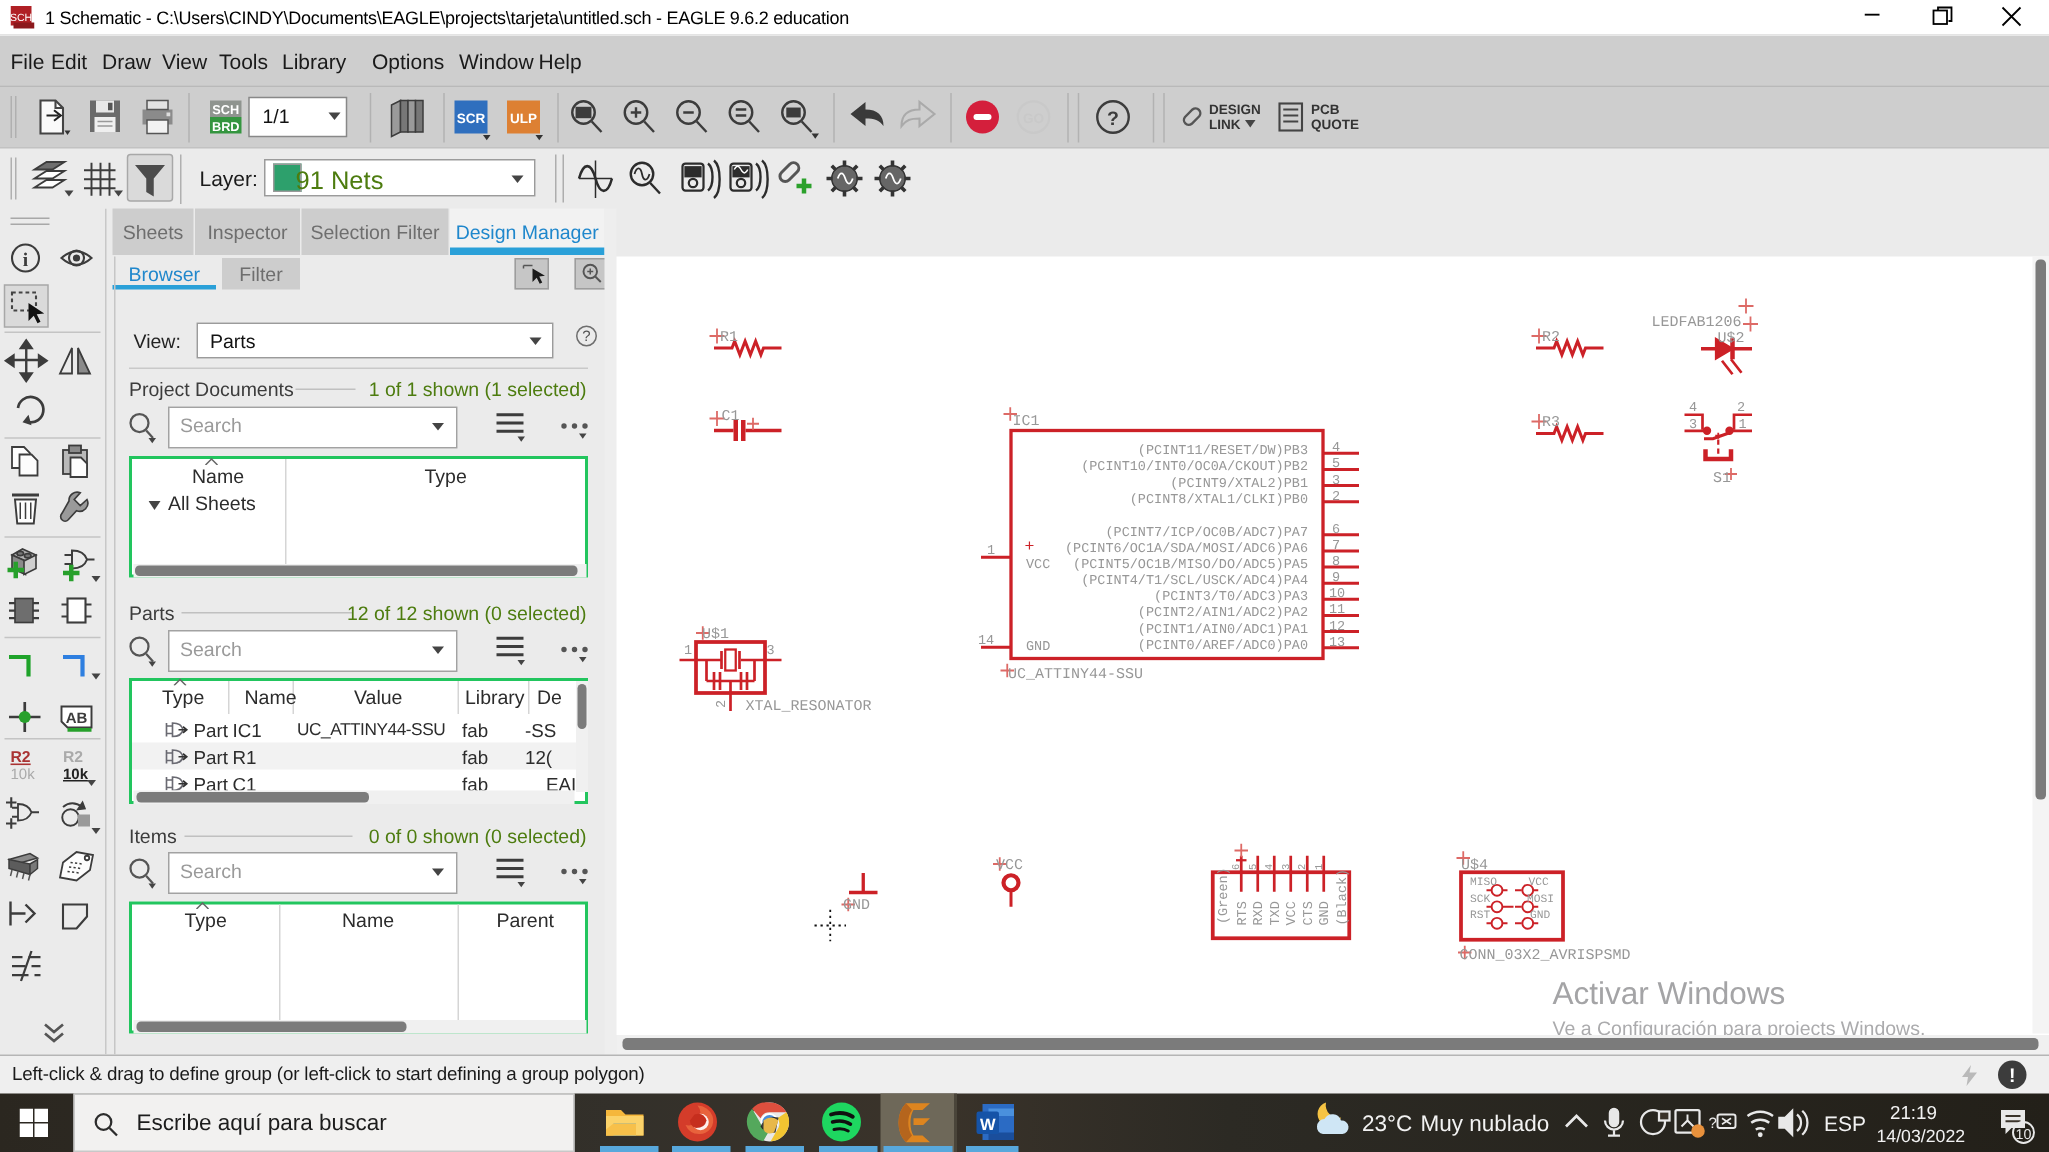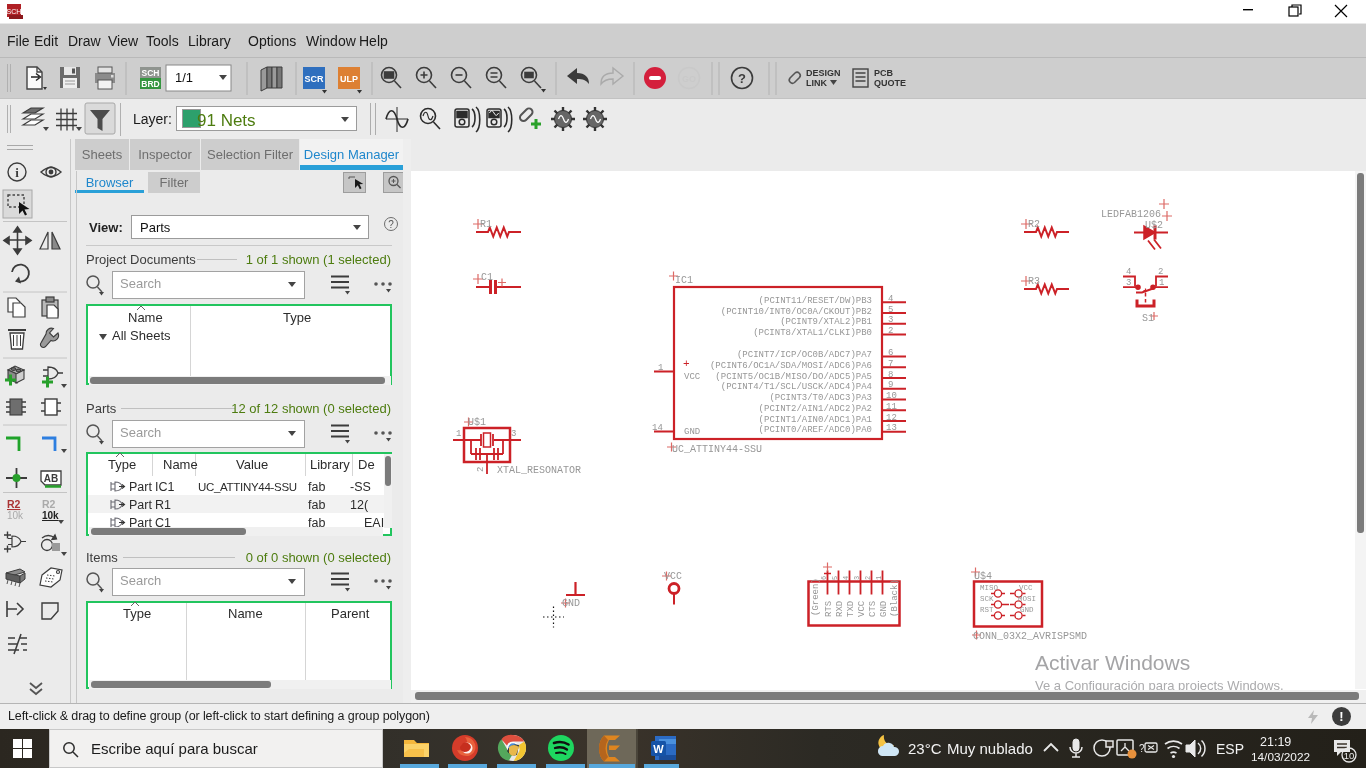--- a/index.html
+++ b/index.html
@@ -45,20 +45,21 @@
 </style>
 </head>
 <body>
 
 <div class="abs" id="titlebar">
   <svg class="abs" style="left:7px;top:4px" width="16" height="16" viewBox="0 0 16 16">
     <rect x="0" y="0" width="14" height="13" fill="#b02025"></rect>
     <rect x="2" y="11" width="14" height="4" fill="#8c181c"></rect>
     <text x="7" y="10" font-size="7" fill="#fff" text-anchor="middle" font-family="Liberation Sans">SCH</text>
   </svg>
+  <span class="abs" id="titletext">1 Schematic - C:\Users\CINDY\Documents\EAGLE\projects\tarjeta\untitled.sch - EAGLE 9.6.2 education</span>
   <svg class="abs" style="left:1243px;top:9px" width="12" height="2">
       <rect width="10" height="1.4" fill="#000"></rect>
     </svg>
   <svg class="abs" style="left:1288px;top:4px" width="14" height="14" viewBox="0 0 14 14">
       <rect x="1" y="3" width="9" height="9" fill="none" stroke="#000" stroke-width="1.2"></rect>
       <path d="M4 3 V1 H13 V10 H11" fill="none" stroke="#000" stroke-width="1.2"></path>
     </svg>
   <svg class="abs" style="left:1334px;top:4px" width="14" height="14" viewBox="0 0 14 14">
       <path d="M1 1 L13 13 M13 1 L1 13" stroke="#000" stroke-width="1.2"></path>
     </svg>
@@ -402,21 +403,21 @@
   <div class="abs" style="left:268px;top:33px;width:23px;height:21px;background:#c6c6c6;border:1px solid #9d9d9d"><svg width="21" height="19" viewBox="0 0 21 19">
         <path d="M5 4 h6 M5 4 v2" stroke="#555" fill="none"></path>
         <path d="M11 6 l0 9 l2.8 -2.8 l2 4 l1.7 -0.9 l-2 -4 l3.8 -0.4 Z" fill="#1a1a1a"></path>
       </svg></div>
   <div class="abs" style="left:308px;top:33px;width:23px;height:21px;background:#c6c6c6;border:1px solid #9d9d9d"><svg width="21" height="19" viewBox="0 0 21 19">
         <circle cx="9.5" cy="8" r="4.5" fill="none" stroke="#555" stroke-width="1.3"></circle>
         <line x1="13" y1="11.5" x2="16.5" y2="15" stroke="#555" stroke-width="1.3"></line>
         <path d="M7.5 8 h4 M9.5 6 v4" stroke="#555"></path>
       </svg></div>
 
-  <span class="abs" style="left:14px;top:81px;font-size:13px;color:#222;font-weight:bold">View:</span>
+  <span class="abs" style="left:14px;top:81px;font-size:13px;color:#222;font-weight:normal">View:</span>
   <div class="combo" style="left:56px;top:76px;width:238px;height:24px">
     <span class="abs" style="left:8px;top:4px;font-size:13px;color:#111">Parts</span>
     <span class="arr"></span>
   </div>
   <div class="abs" style="left:309px;top:78px;width:14px;height:14px;border:1.3px solid #6e6e6e;border-radius:50%;color:#555;text-align:center;font-size:10px;line-height:13px">?</div>
 
   <div class="abs" style="left:11px;top:106px;width:306px;height:1px;background:#c9c9c9"></div>
   <span class="seclabel" style="left:11px;top:113px">Project Documents</span>
   <div class="secline" style="left:122px;top:120px;width:40px"></div>
   <span class="secinfo" style="right:12px;top:113px">1 of 1 shown (1 selected)</span>

